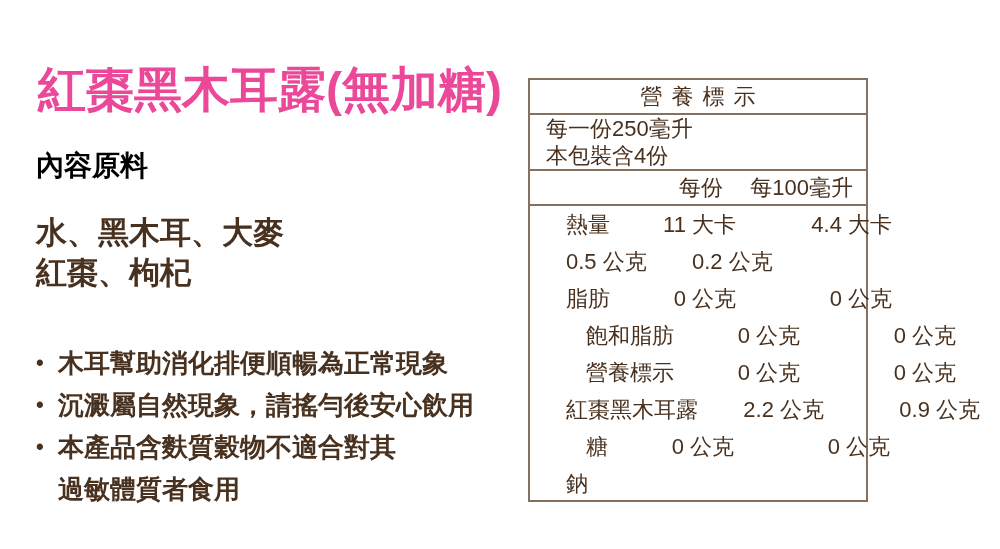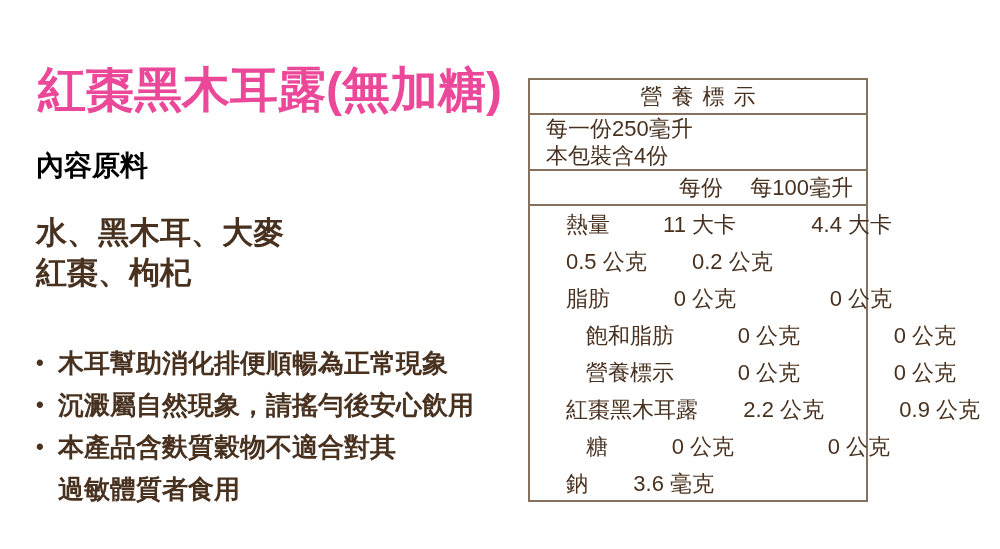--- a/index.html
+++ b/index.html
@@ -151,18 +151,17 @@
         <div class="v">2.2 公克</div>
         <div class="v">0.9 公克</div>
       </div>
       <div class="nt-row nt-grid indent">
         <div class="lbl">糖</div>
         <div class="v">0 公克</div>
         <div class="v">0 公克</div>
       </div>
       <div class="nt-row nt-grid">
         <div class="lbl">鈉</div>
-        <div class="v">3.6 毫克</div>
       </div>
     </div>
   </div>
 
 </div>
 
 </body></html>

